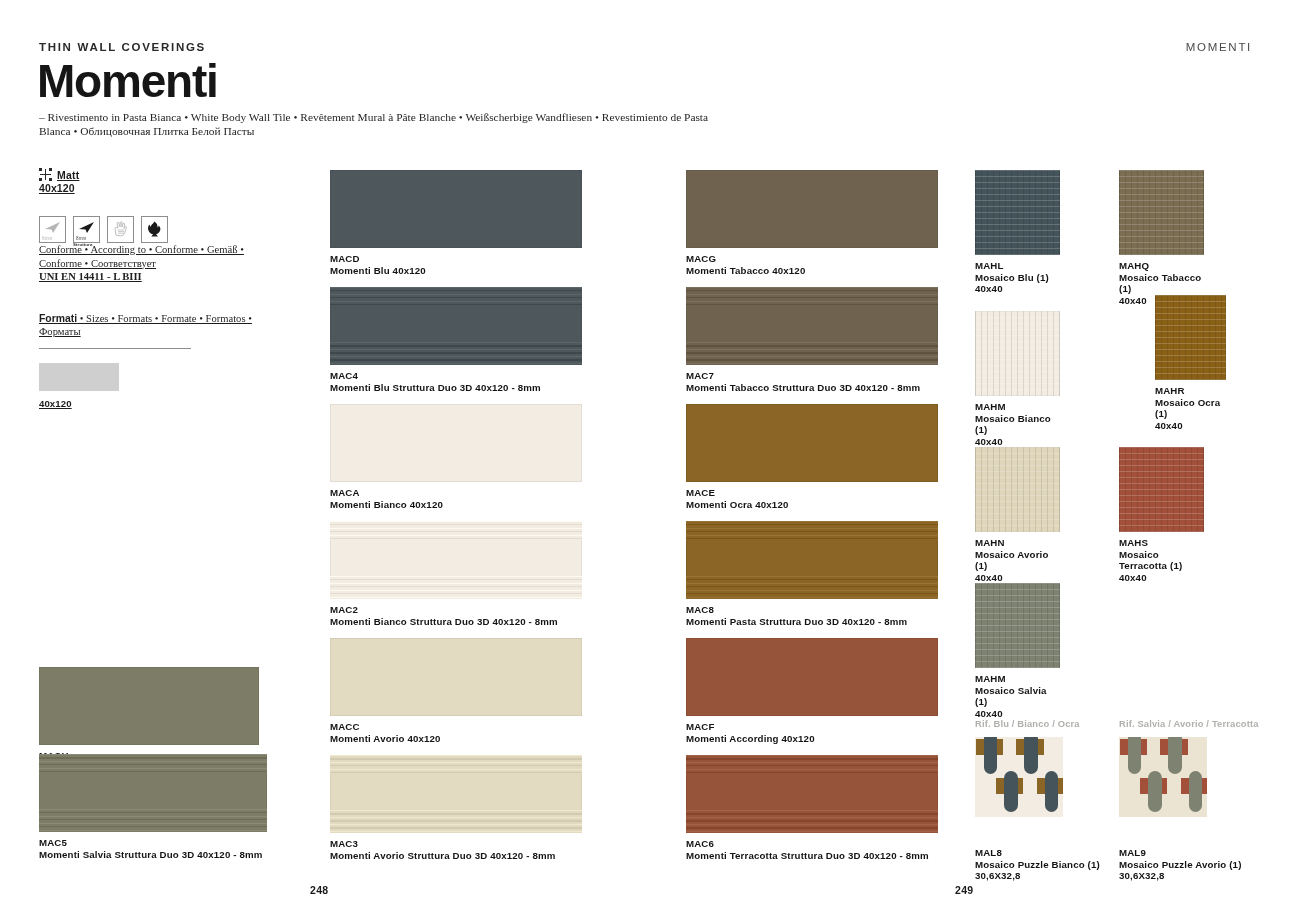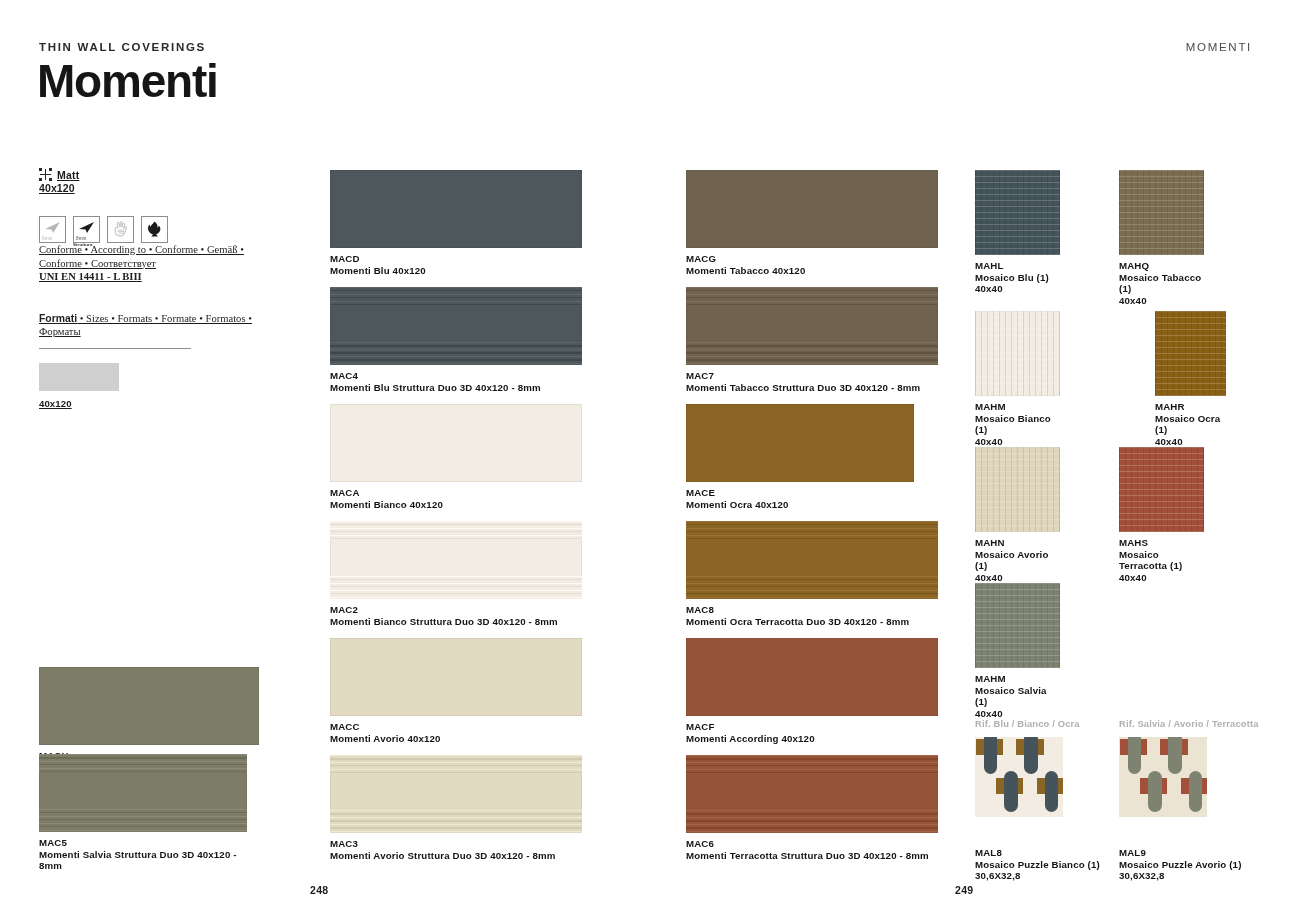--- a/index.html
+++ b/index.html
@@ -129,20 +129,21 @@
   .folio.r{left:955px;}
 </style>
 </head>
 <body>
 
 <div class="page">
 
   <div class="eyebrow">THIN WALL COVERINGS</div>
   <div class="running-head">MOMENTI</div>
   <div class="title">Momenti</div>
+  <div class="subtitle">– Rivestimento in Pasta Bianca • White Body Wall Tile • Revêtement Mural à Pâte Blanche • Weißscherbige Wandfliesen • Revestimiento de Pasta Blanca • Облицовочная Плитка Белой Пасты</div>
 
   <div class="rail">
     <div class="matt-row">
       <span class="matt-ico">
         <i></i>
           <i></i>
           <i></i>
           <i></i>
           <b></b>
           <u></u>
@@ -199,21 +200,21 @@
     <div class="fmt-swatch" style="background: rgb(207, 207, 207);"></div>
     <div class="fmt-cap">40x120</div>
   </div>
 
   <div id="tiles-root">
       <div class="tile" style="left: 39px; top: 667px; width: 220px;">
         <div class="img" style="height: 78px; background: rgb(125, 124, 102); box-shadow: rgba(0, 0, 0, 0.12) 0px 0px 0px 0.5px inset;"></div>
         <div class="code">MACH</div>
         <div class="desc">Momenti Salvia 40x120</div>
       </div>
-      <div class="tile" style="left: 39px; top: 754px; width: 208px;">
+      <div class="tile" style="left: 39px; top: 754px; width: 228px;">
         <div class="img" style="height: 78px; background: rgb(125, 124, 102); box-shadow: rgba(0, 0, 0, 0.12) 0px 0px 0px 0.5px inset;">
           <div class="ribs">
             <div class="band top" style="height: 20px; background: repeating-linear-gradient(rgb(139, 138, 116) 0px, rgb(139, 138, 116) 1px, rgb(125, 124, 102) 1px, rgb(125, 124, 102) 3px, rgb(109, 108, 86) 3px, rgb(109, 108, 86) 4.5px, rgb(125, 124, 102) 4.5px, rgb(125, 124, 102) 7px);"></div>
             <div class="band bot" style="height: 23px; background: repeating-linear-gradient(rgb(139, 138, 116) 0px, rgb(139, 138, 116) 1px, rgb(125, 124, 102) 1px, rgb(125, 124, 102) 3px, rgb(109, 108, 86) 3px, rgb(109, 108, 86) 4.5px, rgb(125, 124, 102) 4.5px, rgb(125, 124, 102) 7px);"></div>
           </div>
         </div>
         <div class="code">MAC5</div>
         <div class="desc">Momenti Salvia Struttura Duo 3D 40x120 - 8mm</div>
       </div>
       <div class="tile" style="left: 330px; top: 170px; width: 252px;">
@@ -269,34 +270,34 @@
       <div class="tile" style="left: 686px; top: 287px; width: 252px;">
         <div class="img" style="height: 78px; background: rgb(111, 99, 80); box-shadow: rgba(0, 0, 0, 0.12) 0px 0px 0px 0.5px inset;">
           <div class="ribs">
             <div class="band top" style="height: 20px; background: repeating-linear-gradient(rgb(125, 113, 94) 0px, rgb(125, 113, 94) 1px, rgb(111, 99, 80) 1px, rgb(111, 99, 80) 3px, rgb(95, 83, 64) 3px, rgb(95, 83, 64) 4.5px, rgb(111, 99, 80) 4.5px, rgb(111, 99, 80) 7px);"></div>
             <div class="band bot" style="height: 23px; background: repeating-linear-gradient(rgb(125, 113, 94) 0px, rgb(125, 113, 94) 1px, rgb(111, 99, 80) 1px, rgb(111, 99, 80) 3px, rgb(95, 83, 64) 3px, rgb(95, 83, 64) 4.5px, rgb(111, 99, 80) 4.5px, rgb(111, 99, 80) 7px);"></div>
           </div>
         </div>
         <div class="code">MAC7</div>
         <div class="desc">Momenti Tabacco Struttura Duo 3D 40x120 - 8mm</div>
       </div>
-      <div class="tile" style="left: 686px; top: 404px; width: 228px;">
+      <div class="tile" style="left: 686px; top: 404px; width: 252px;">
         <div class="img" style="height: 78px; background: rgb(138, 101, 38); box-shadow: rgba(0, 0, 0, 0.12) 0px 0px 0px 0.5px inset;"></div>
         <div class="code">MACE</div>
         <div class="desc">Momenti Ocra 40x120</div>
       </div>
       <div class="tile" style="left: 686px; top: 521px; width: 252px;">
         <div class="img" style="height: 78px; background: rgb(138, 101, 38); box-shadow: rgba(0, 0, 0, 0.12) 0px 0px 0px 0.5px inset;">
           <div class="ribs">
             <div class="band top" style="height: 20px; background: repeating-linear-gradient(rgb(152, 115, 52) 0px, rgb(152, 115, 52) 1px, rgb(138, 101, 38) 1px, rgb(138, 101, 38) 3px, rgb(122, 85, 22) 3px, rgb(122, 85, 22) 4.5px, rgb(138, 101, 38) 4.5px, rgb(138, 101, 38) 7px);"></div>
             <div class="band bot" style="height: 23px; background: repeating-linear-gradient(rgb(152, 115, 52) 0px, rgb(152, 115, 52) 1px, rgb(138, 101, 38) 1px, rgb(138, 101, 38) 3px, rgb(122, 85, 22) 3px, rgb(122, 85, 22) 4.5px, rgb(138, 101, 38) 4.5px, rgb(138, 101, 38) 7px);"></div>
           </div>
         </div>
         <div class="code">MAC8</div>
-        <div class="desc">Momenti Ocra Terracotta Duo 3D 40x120 - 8mm</div>
+        <div class="desc">Momenti Pasta Struttura Duo 3D 40x120 - 8mm</div>
       </div>
       <div class="tile" style="left: 686px; top: 638px; width: 252px;">
         <div class="img" style="height: 78px; background: rgb(150, 84, 58); box-shadow: rgba(0, 0, 0, 0.12) 0px 0px 0px 0.5px inset;"></div>
         <div class="code">MACF</div>
         <div class="desc">Momenti According 40x120</div>
       </div>
       <div class="tile" style="left: 686px; top: 755px; width: 252px;">
         <div class="img" style="height: 78px; background: rgb(150, 84, 58); box-shadow: rgba(0, 0, 0, 0.12) 0px 0px 0px 0.5px inset;">
           <div class="ribs">
             <div class="band top" style="height: 20px; background: repeating-linear-gradient(rgb(164, 98, 72) 0px, rgb(164, 98, 72) 1px, rgb(150, 84, 58) 1px, rgb(150, 84, 58) 3px, rgb(134, 68, 42) 3px, rgb(134, 68, 42) 4.5px, rgb(150, 84, 58) 4.5px, rgb(150, 84, 58) 7px);"></div>
@@ -339,21 +340,21 @@
         <div class="dim">40x40</div>
       </div>
       <div class="tile" style="left: 1119px; top: 170px; width: 85px;">
         <div class="img" style="height: 85px; background: rgb(122, 109, 82); box-shadow: rgba(0, 0, 0, 0.12) 0px 0px 0px 0.5px inset;">
           <div class="mgrid" style="background-image: repeating-linear-gradient(0deg, rgba(255, 255, 255, 0.18) 0px, rgba(255, 255, 255, 0.18) 1px, transparent 1px, transparent 6px), repeating-linear-gradient(90deg, rgba(0, 0, 0, 0.1) 0px, rgba(0, 0, 0, 0.1) 1px, transparent 1px, transparent 6px);"></div>
         </div>
         <div class="code">MAHQ</div>
         <div class="desc">Mosaico Tabacco (1)</div>
         <div class="dim">40x40</div>
       </div>
-      <div class="tile" style="left: 1119px; top: 311px; width: 71px; padding-left: 36px;">
+      <div class="tile" style="left: 1119px; top: 295px; width: 71px; padding-left: 36px;">
         <div class="img" style="height: 85px; background: rgb(138, 96, 23); box-shadow: rgba(0, 0, 0, 0.12) 0px 0px 0px 0.5px inset;">
           <div class="mgrid" style="background-image: repeating-linear-gradient(0deg, rgba(255, 255, 255, 0.18) 0px, rgba(255, 255, 255, 0.18) 1px, transparent 1px, transparent 6px), repeating-linear-gradient(90deg, rgba(0, 0, 0, 0.1) 0px, rgba(0, 0, 0, 0.1) 1px, transparent 1px, transparent 6px);"></div>
         </div>
         <div class="code">MAHR</div>
         <div class="desc">Mosaico Ocra (1)</div>
         <div class="dim">40x40</div>
       </div>
       <div class="tile" style="left: 1119px; top: 447px; width: 85px;">
         <div class="img" style="height: 85px; background: rgb(162, 80, 58); box-shadow: rgba(0, 0, 0, 0.12) 0px 0px 0px 0.5px inset;">
           <div class="mgrid" style="background-image: repeating-linear-gradient(0deg, rgba(255, 255, 255, 0.18) 0px, rgba(255, 255, 255, 0.18) 1px, transparent 1px, transparent 6px), repeating-linear-gradient(90deg, rgba(0, 0, 0, 0.1) 0px, rgba(0, 0, 0, 0.1) 1px, transparent 1px, transparent 6px);"></div>

